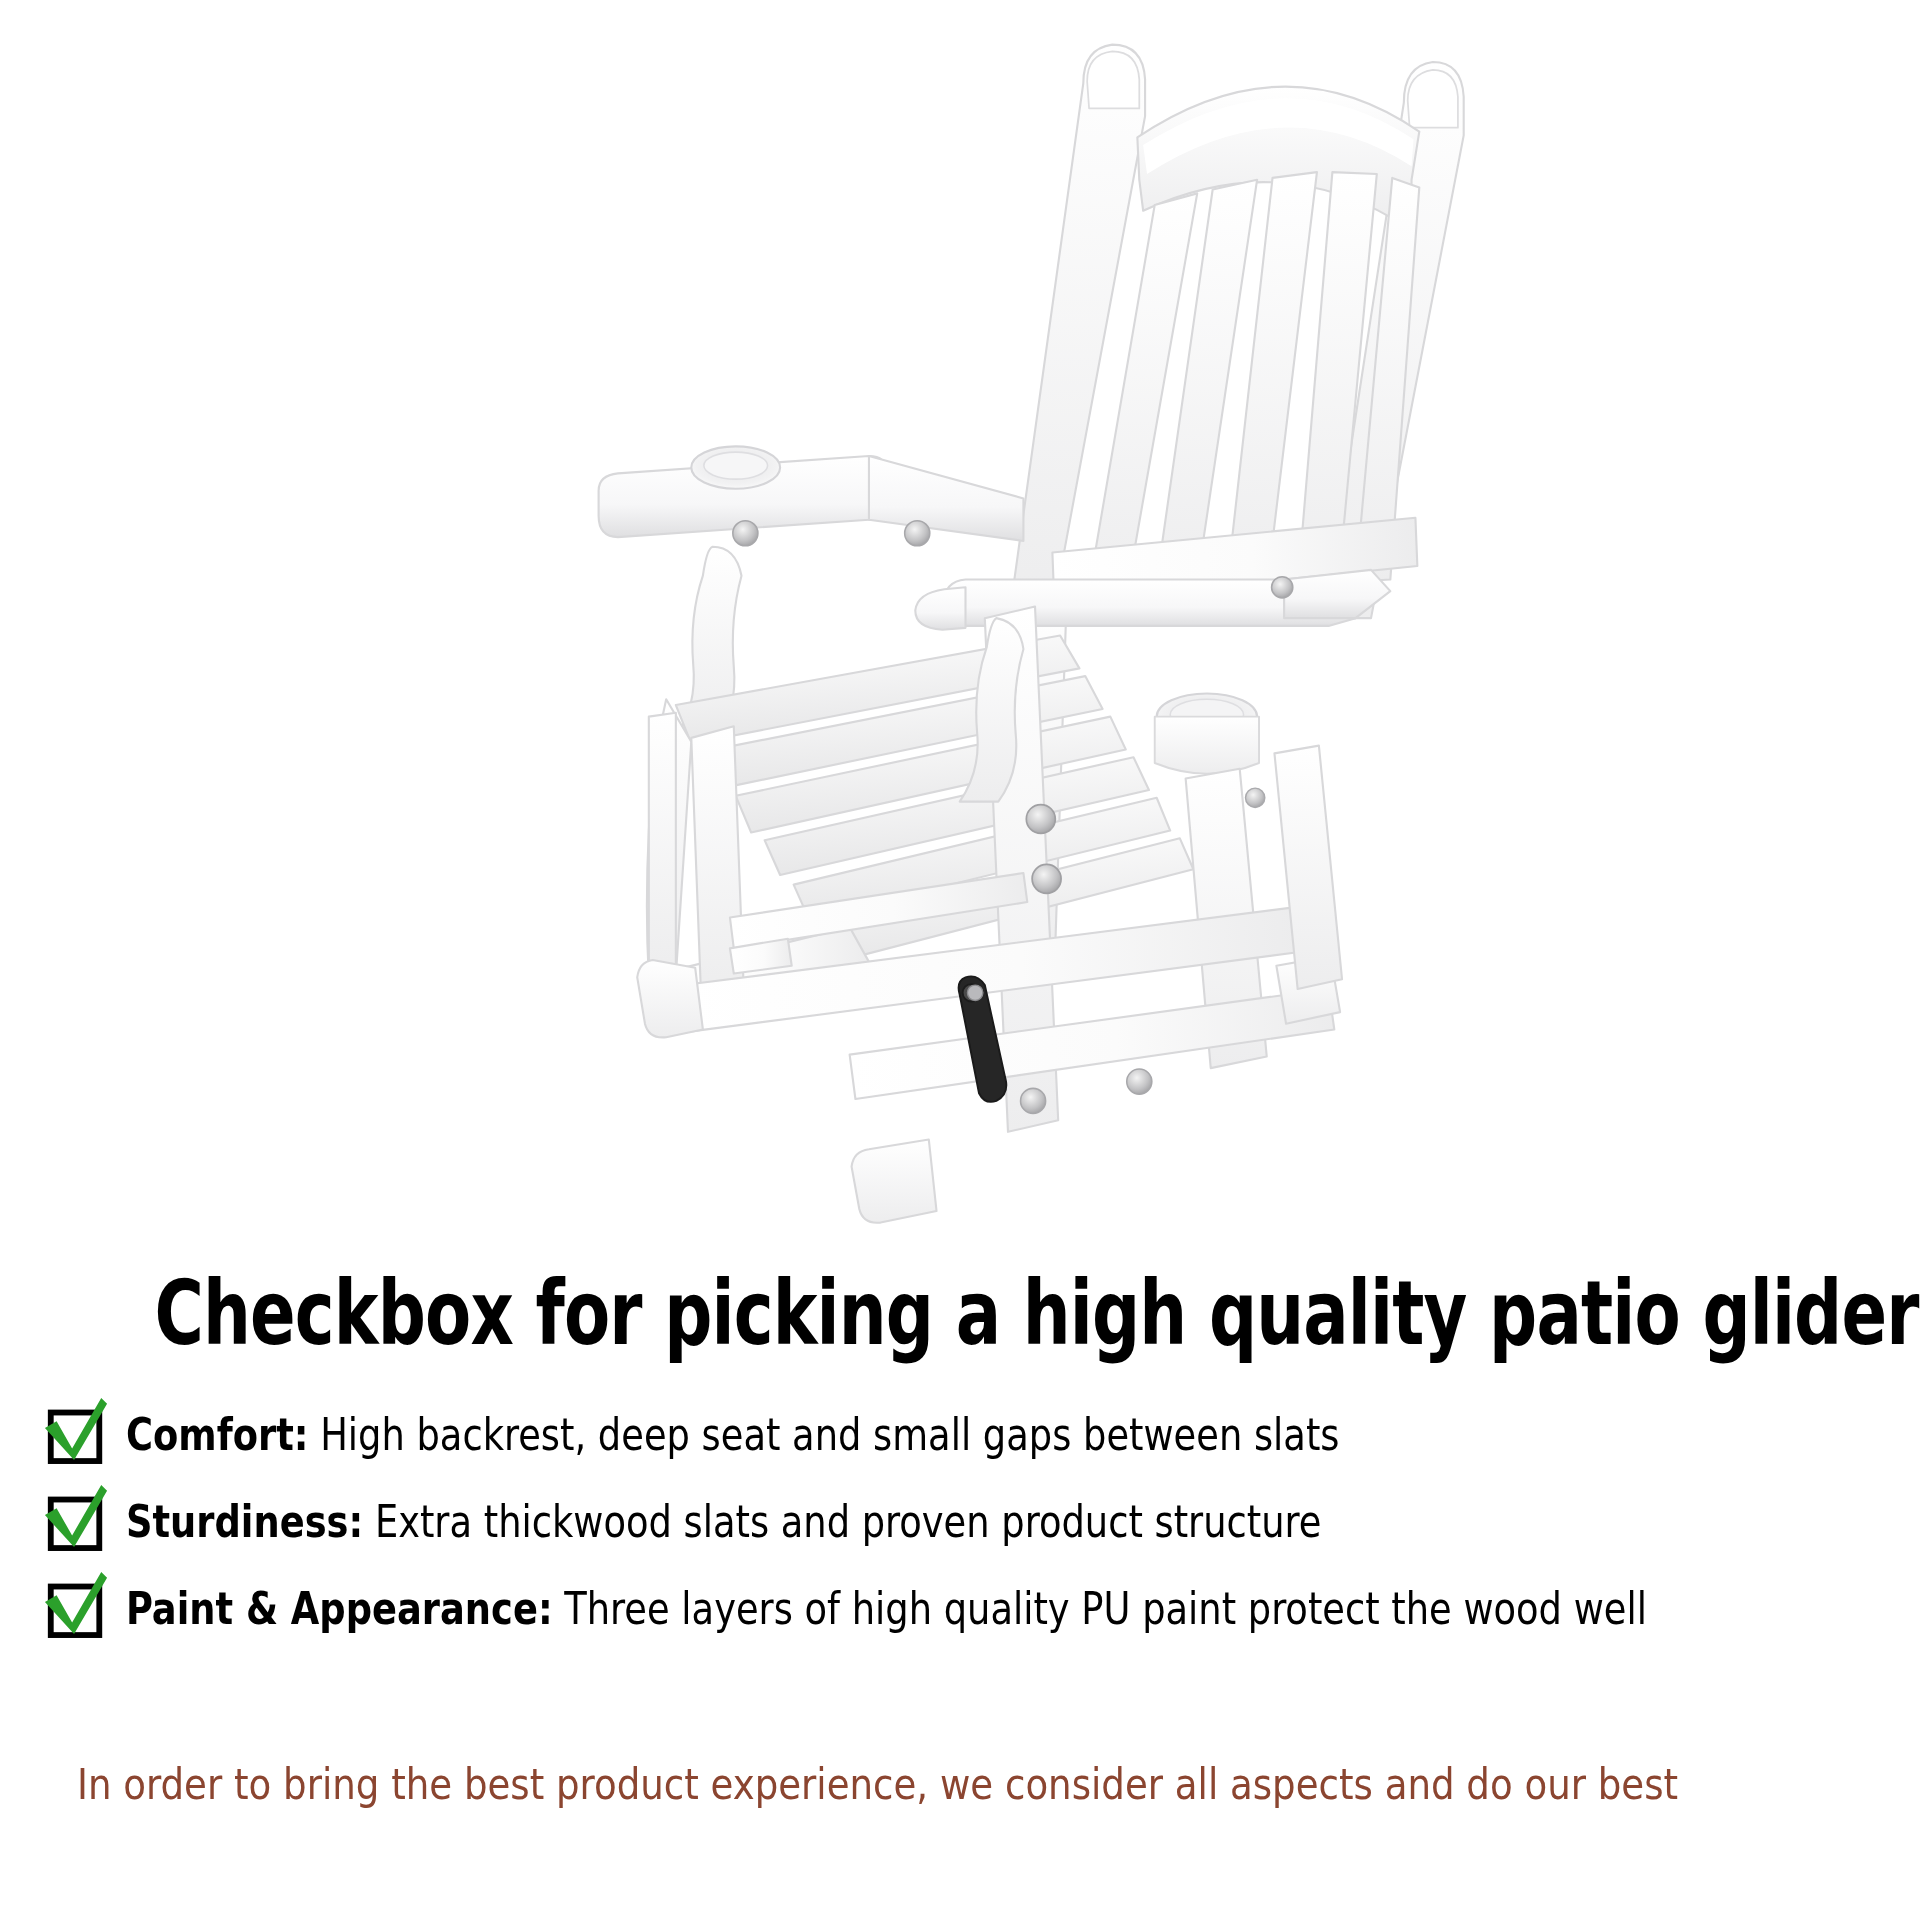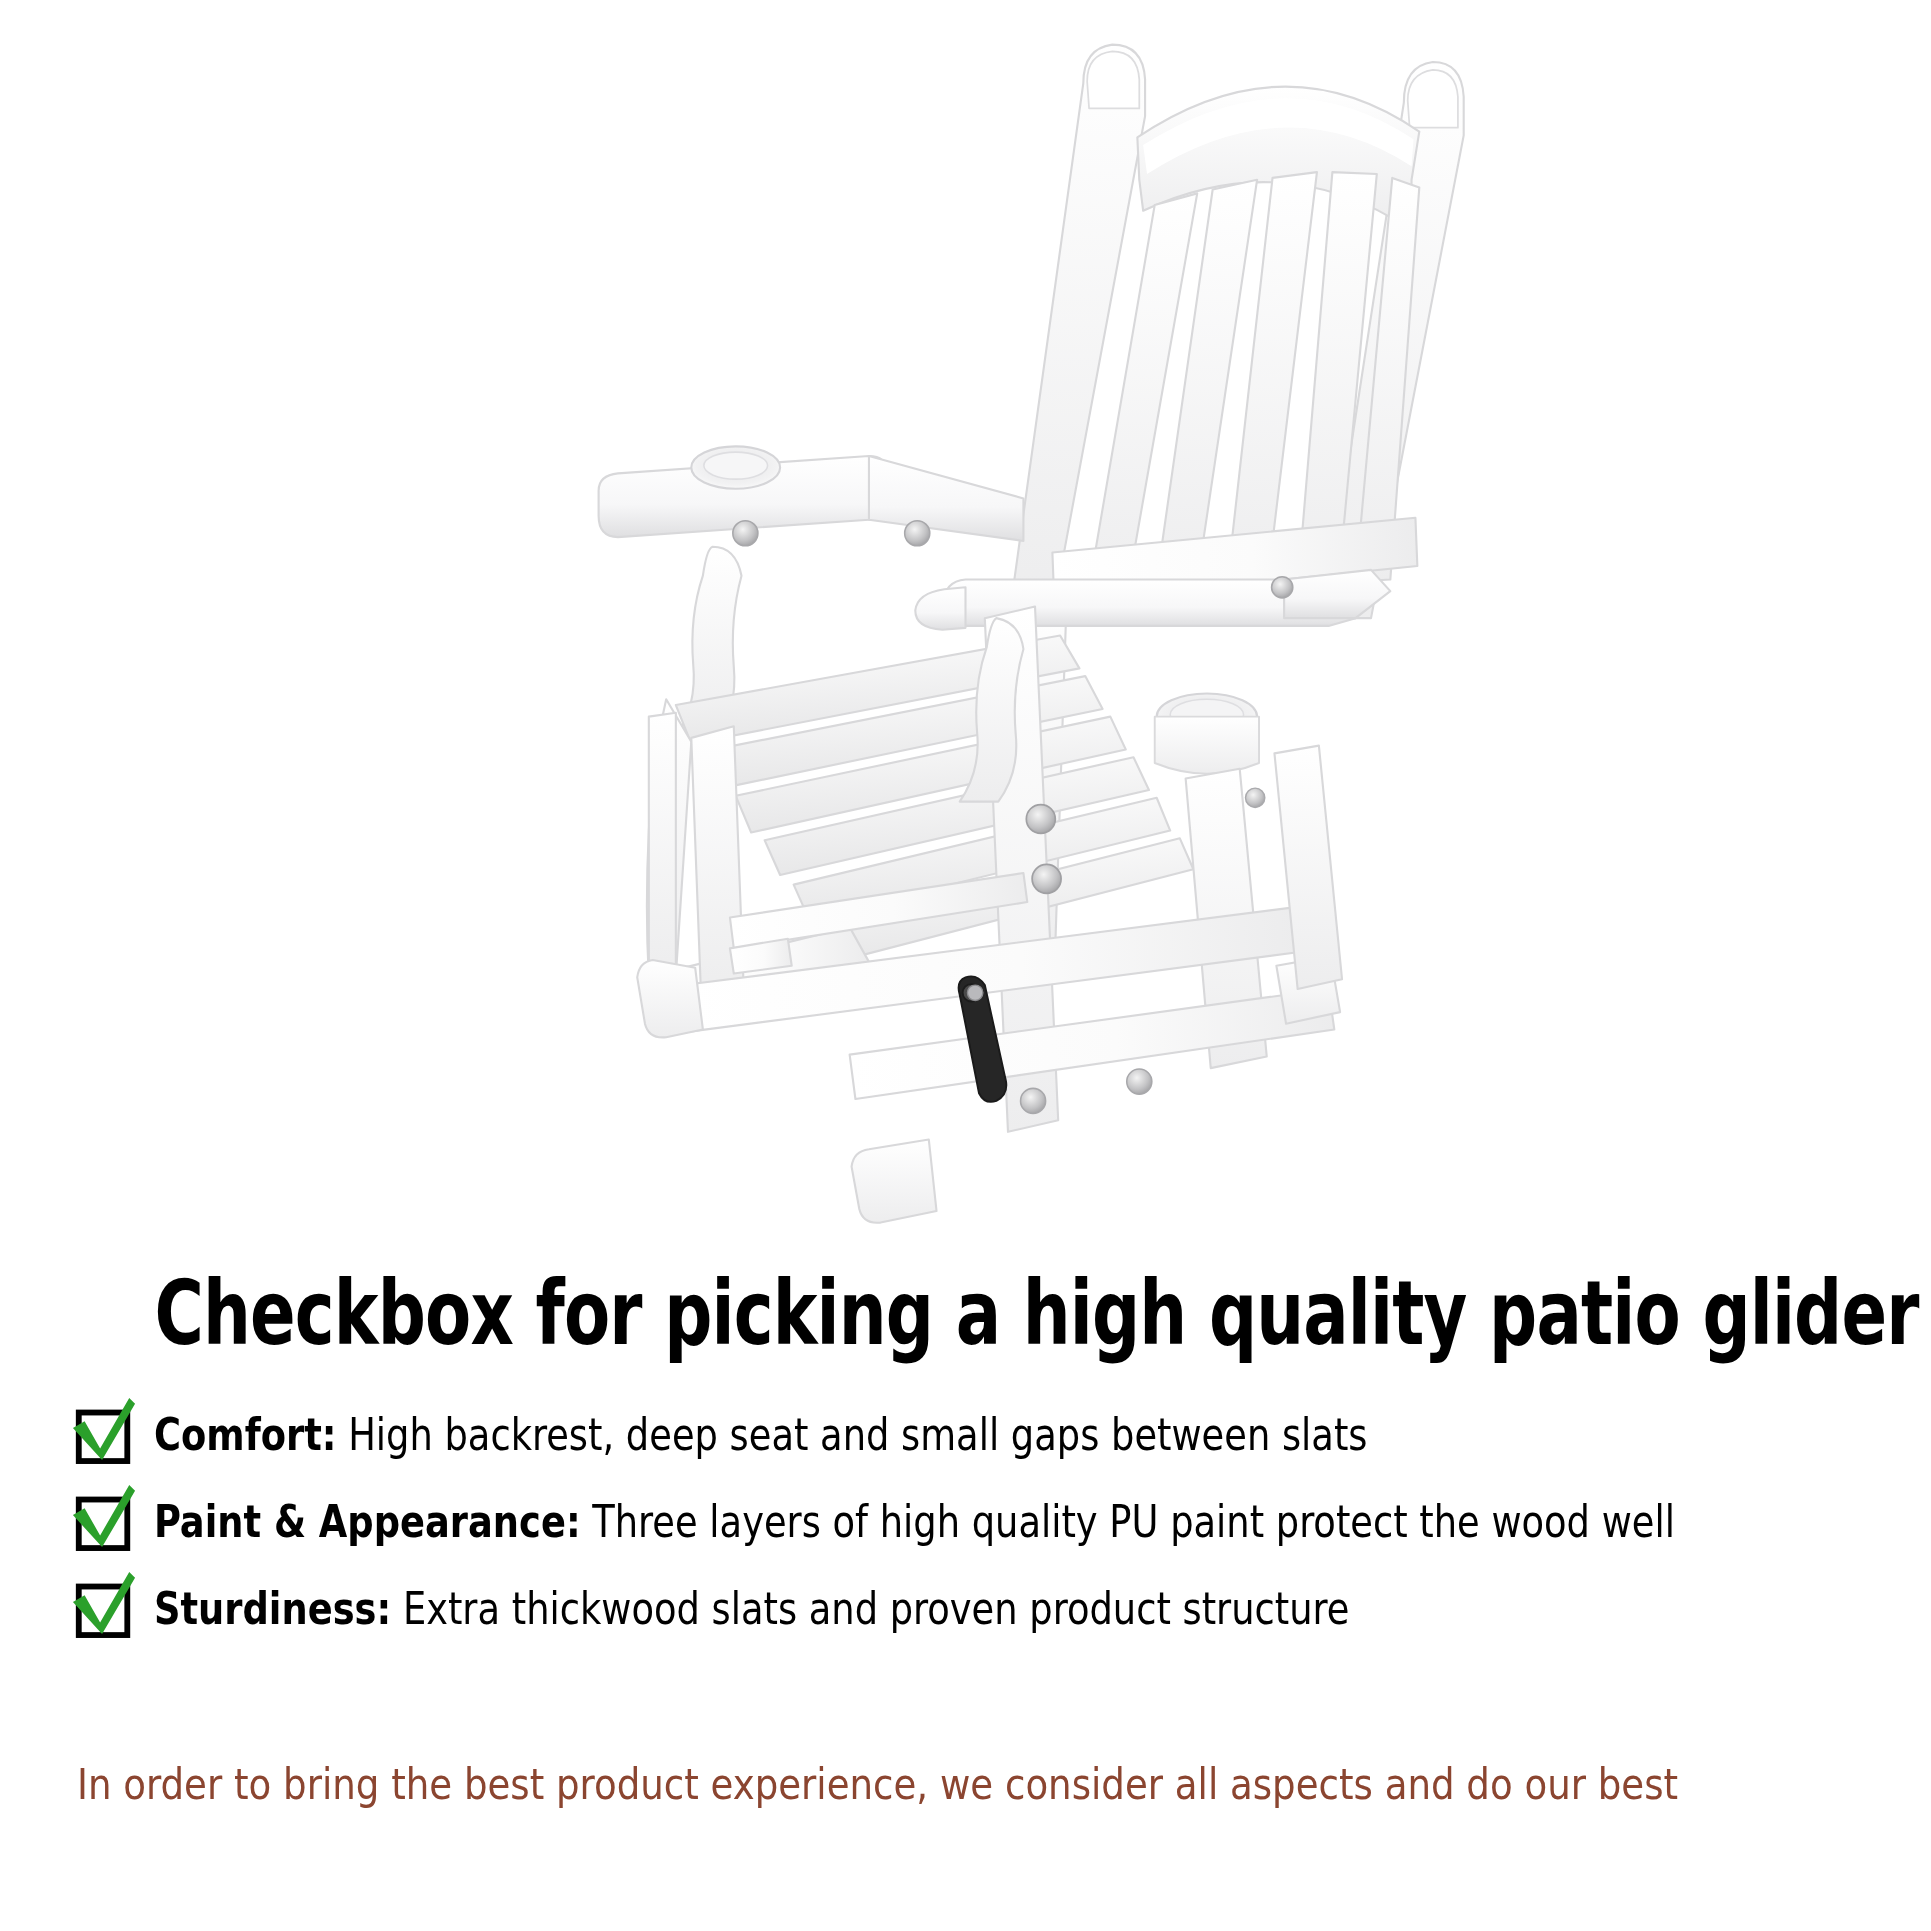--- a/index.html
+++ b/index.html
@@ -62,21 +62,21 @@
   #feature-list {
     position: absolute;
     left: 0;
     top: 145px;
     width: 1931px;
   }
 
   .feature-row {
     position: relative;
     height: 87px;
-    padding-left: 77px;
+    padding-left: 49px;
     display: flex;
     align-items: center;
   }
 
   .checkbox-icon {
     position: relative;
     width: 50px;
     height: 50px;
     flex: 0 0 50px;
     margin-right: 27px;
@@ -282,31 +282,31 @@
         <span class="feature-text"><span class="lead">Comfort:</span><span> High backrest, deep seat and small gaps between slats</span></span>
       </div>
 
       <div class="feature-row">
         <span class="checkbox-icon">
           <svg viewBox="0 0 68 70" xmlns="http://www.w3.org/2000/svg">
             <rect x="8" y="17" width="50" height="50" fill="none" stroke="#000000" stroke-width="6"></rect>
             <path d="M2 33 L14 26 L30 54 L60 2 L66 8 L32 66 Z" fill="#2ba02b"></path>
           </svg>
         </span>
-        <span class="feature-text"><span class="lead">Paint &amp; Appearance:</span><span> Three layers of high quality PU paint protect the wood well</span></span>
+        <span class="feature-text"><span class="lead">Sturdiness:</span><span> Extra thickwood slats and proven product structure</span></span>
       </div>
 
       <div class="feature-row">
         <span class="checkbox-icon">
           <svg viewBox="0 0 68 70" xmlns="http://www.w3.org/2000/svg">
             <rect x="8" y="17" width="50" height="50" fill="none" stroke="#000000" stroke-width="6"></rect>
             <path d="M2 33 L14 26 L30 54 L60 2 L66 8 L32 66 Z" fill="#2ba02b"></path>
           </svg>
         </span>
-        <span class="feature-text"><span class="lead">Sturdiness:</span><span> Extra thickwood slats and proven product structure</span></span>
+        <span class="feature-text"><span class="lead">Paint &amp; Appearance:</span><span> Three layers of high quality PU paint protect the wood well</span></span>
       </div>
 
 
     </div>
 
     <div id="footer-note">In order to bring the best product experience, we consider all aspects and do our best</div>
 
   </div>
 </div>
 

